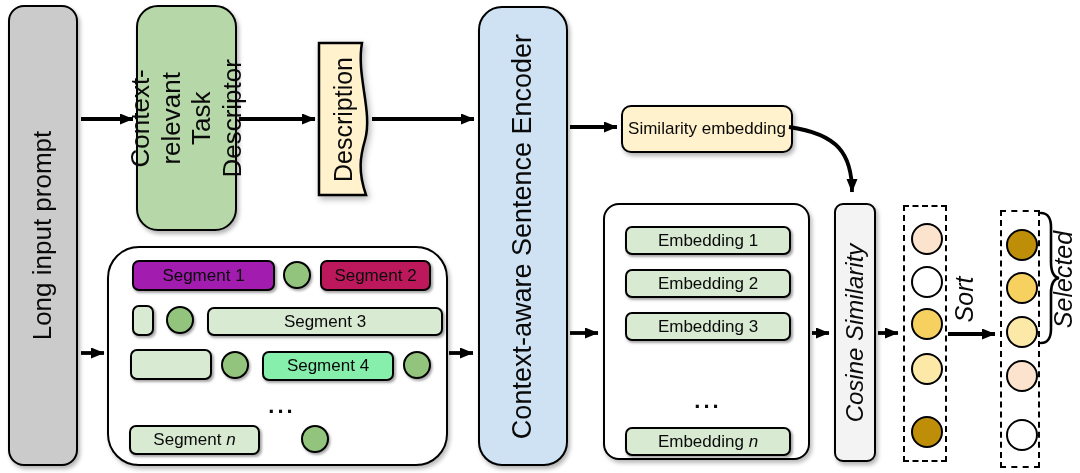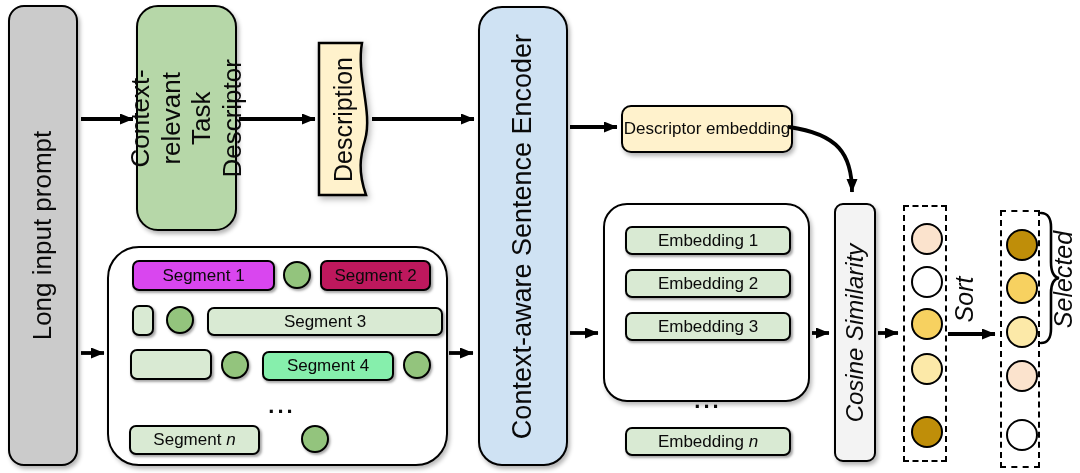--- a/index.html
+++ b/index.html
@@ -24,21 +24,21 @@
   #doc-shape{left:316px;top:40px;width:56px;height:158px;}
   #doc-shape svg{position:absolute;left:0;top:0;filter:drop-shadow(2px 3px 3px rgba(0,0,0,.30));}
   #doc-label{position:absolute;left:0;top:0;width:100%;height:100%;z-index:2;}
   #doc-label .vtext{font-size:25px;}
   
   #node-desc-embedding{left:621px;top:105px;width:168px;height:44px;border-radius:10px;
     border:2px solid #000;font-size:17px;line-height:20px;text-align:center;}
   
   .container{background:#fff;border:2px solid #000;box-sizing:border-box;box-shadow:2px 3px 4px rgba(0,0,0,.28);}
   #segments-box{left:107px;top:246px;width:341px;height:220px;border-radius:32px;}
-  #embeddings-box{left:603px;top:203px;width:207px;height:199px;border-radius:24px;}
+  #embeddings-box{left:603px;top:203px;width:207px;height:257px;border-radius:16px;}
   
   .chip{position:absolute;border:2px solid #000;border-radius:7px;box-sizing:border-box;
     box-shadow:1.5px 2px 2.5px rgba(0,0,0,.35);display:flex;align-items:center;justify-content:center;
     font-size:17px;}
   .gcircle{position:absolute;width:28px;height:28px;border-radius:50%;border:2px solid #000;
     box-sizing:border-box;box-shadow:1.5px 2px 2.5px rgba(0,0,0,.35);}
   .nth{font-style:italic;margin-left:0.28em;}
   .dots{position:absolute;font-weight:bold;font-size:22px;letter-spacing:3px;transform:translate(-50%,-55%);}
   
   .dashcol{position:absolute;border:2.5px dashed #000;box-sizing:border-box;background:#fff;}
@@ -72,25 +72,25 @@
     <div class="flexc" id="doc-label">
       <span class="vtext">Description</span>
     </div>
   </div>
 
   <div class="abs flexc node" id="node-encoder" style="background: rgb(207, 226, 243);">
     <span class="vtext">Context-aware Sentence Encoder</span>
   </div>
 
   <div class="abs flexc" id="node-desc-embedding" style="box-shadow: rgba(0, 0, 0, 0.3) 2px 3px 4px; background: rgb(255, 242, 204);">
-    <span>Descriptor embedding</span>
+    <span>Similarity embedding</span>
   </div>
 
   <div class="abs container" id="segments-box">
-    <div class="chip" style="left: 23px; top: 12px; width: 143px; height: 31px; background: #d946ef; justify-content: center;">
+    <div class="chip" style="left: 23px; top: 12px; width: 143px; height: 31px; background: #a21caf; justify-content: center;">
         <span>Segment 1</span>
       </div>
     <div class="gcircle" style="left: 174px; top: 13px; background: rgb(147, 196, 125);"></div>
     <div class="chip" style="left: 211px; top: 12px; width: 111px; height: 31px; background: #be185d;">
         <span>Segment 2</span>
       </div>
 
     <div class="chip" style="left: 23px; top: 57px; width: 22px; height: 31px; background: rgb(217, 234, 211);"></div>
     <div class="gcircle" style="left: 57px; top: 58px; background: rgb(147, 196, 125);"></div>
     <div class="chip" style="left: 98px; top: 59px; width: 236px; height: 29px; background: rgb(217, 234, 211);">

